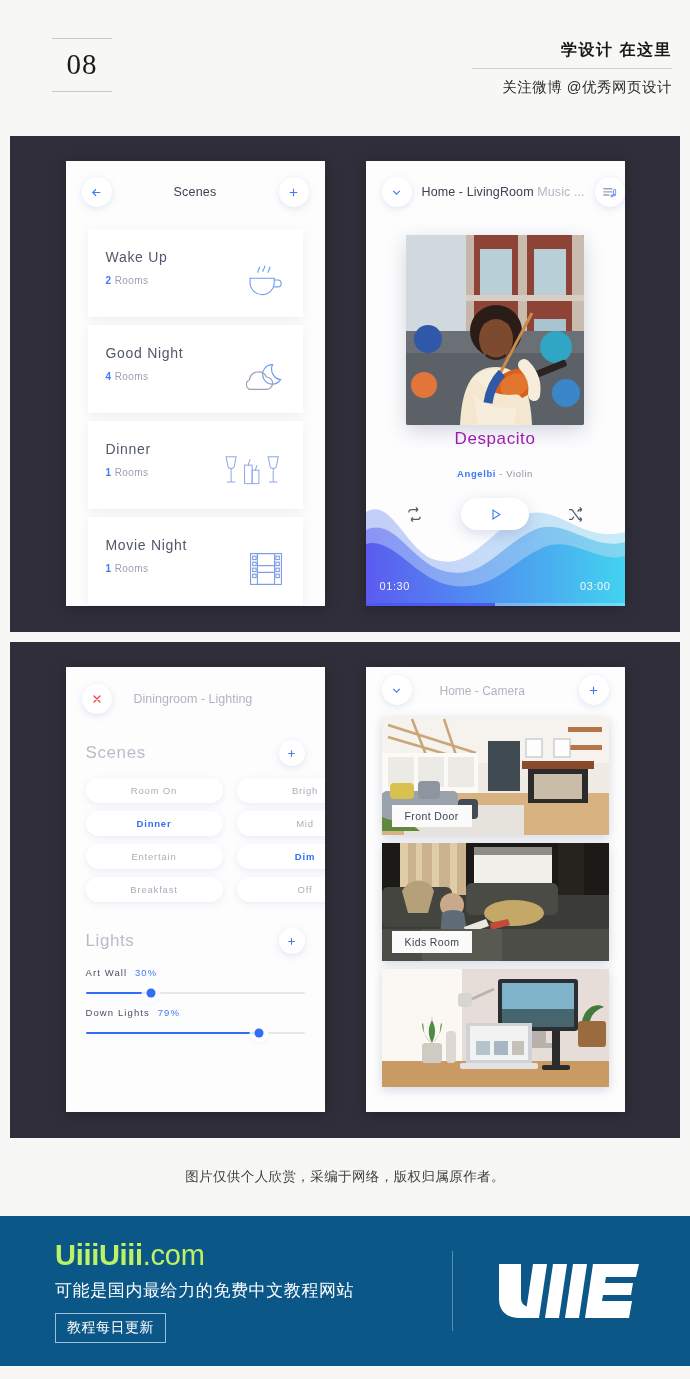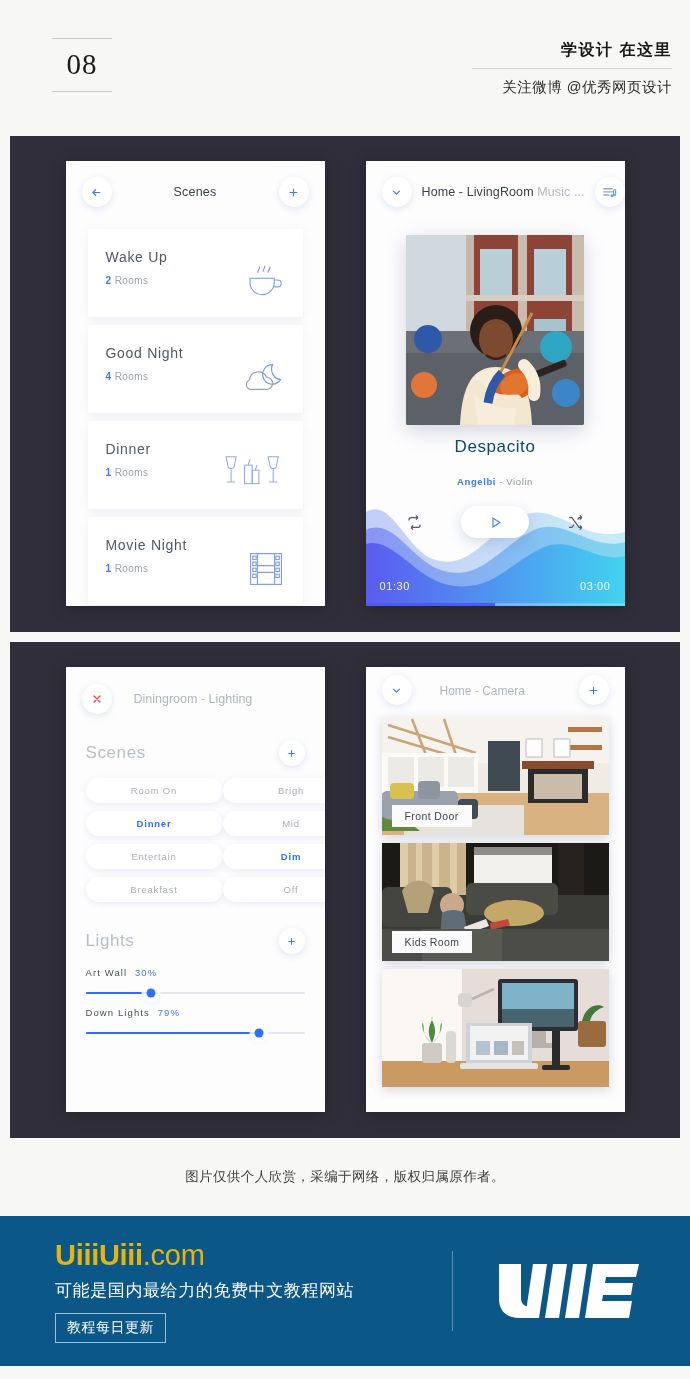--- a/index.html
+++ b/index.html
@@ -91,22 +91,22 @@
 
   
   .music-title { font-size: 12.5px; color: #3d4250; letter-spacing: .1px; white-space: nowrap; }
   .music-title .dim { color: #b3b8c4; }
   .album-art {
     width: 178px; height: 190px; margin: 28px auto 0;
     border-radius: 2px; overflow: hidden; position: relative;
     box-shadow: 0 6px 20px rgba(60,70,110,.22);
   }
   .track-name {
-    text-align: center; font-size: 17px; color: #0c4a6e;
-    font-weight: 300; margin-top: 12px; letter-spacing: .6px;
+    text-align: center; font-size: 17px; color: #a21caf;
+    font-weight: 300; margin-top: 4px; letter-spacing: .6px;
   }
   .track-artist { text-align: center; font-size: 9.5px; margin-top: 19px; letter-spacing: .6px; color: #8d93a1; }
   .track-artist b { color: #3d7bf7; font-weight: bold; }
   .controls {
     display: flex; align-items: center; justify-content: center;
     gap: 38px; margin-top: 19px; position: relative; z-index: 4;
   }
   .play-btn {
     width: 68px; height: 32px; border-radius: 16px; background: #fff;
     box-shadow: 0 4px 14px rgba(80,100,160,.22);
@@ -124,21 +124,21 @@
   
   .light-head { display: flex; align-items: center; gap: 22px; padding: 17px 15px 0 16px; }
   .light-head-t { font-size: 12.5px; color: #2e3342; font-weight: bold; }
   .light-head-t span { color: #b0b5c2; font-weight: normal; }
   .sect-row {
     display: flex; align-items: center; justify-content: space-between;
     padding: 0 20px; margin-top: 26px;
   }
   .sect-title { font-size: 17px; color: #b8bdc9; font-weight: 300; letter-spacing: .6px; }
   .sect-add { width: 26px; height: 26px; }
-  .chips { display: flex; padding: 0 20px; margin-top: 12px; }
+  .chips { display: flex; gap: 14px; padding: 0 20px; margin-top: 12px; }
   .chip-col { display: flex; flex-direction: column; gap: 8px; flex: 0 0 137px; }
   .chip {
     height: 25px; border-radius: 13px; background: #fff;
     box-shadow: 0 2px 7px rgba(105,120,160,.13);
     display: flex; align-items: center; justify-content: center;
     font-size: 9.5px; color: #a9aeba; letter-spacing: .8px; white-space: nowrap;
   }
   .chip.active { color: #2f6ef5; font-weight: bold; }
   .slider-block { padding: 0 20px; margin-top: 13px; }
   .slider-label { font-size: 9.5px; color: #4a5061; letter-spacing: 1.1px; }
@@ -167,21 +167,21 @@
   
   .caption {
     height: 78px; display: flex; align-items: center; justify-content: center;
     font-size: 13.5px; color: #3d3d3d; letter-spacing: .4px;
   }
   .footer {
     height: 150px; background: #0b5788; position: relative;
     display: flex; align-items: center;
   }
   .f-left { padding-left: 55px; }
-  .f-logo { font-size: 29px; color: #eab308; font-weight: bold; letter-spacing: -.3px; }
+  .f-logo { font-size: 29px; color: #bef264; font-weight: bold; letter-spacing: -.3px; }
   .f-logo span { font-weight: normal; }
   .f-sub { font-size: 17px; color: #fff; margin-top: 7px; letter-spacing: .6px; }
   .f-badge {
     margin-top: 11px; display: inline-block; border: 1px solid #9cc0d8;
     padding: 5px 11px; font-size: 14px; color: #fff; letter-spacing: .5px;
   }
   .f-divider { position: absolute; left: 452px; top: 35px; width: 1px; height: 80px; background: rgba(255,255,255,.33); }
   .f-mark { position: absolute; right: 45px; top: 50%; transform: translateY(-50%); }
 </style>
 </head>

